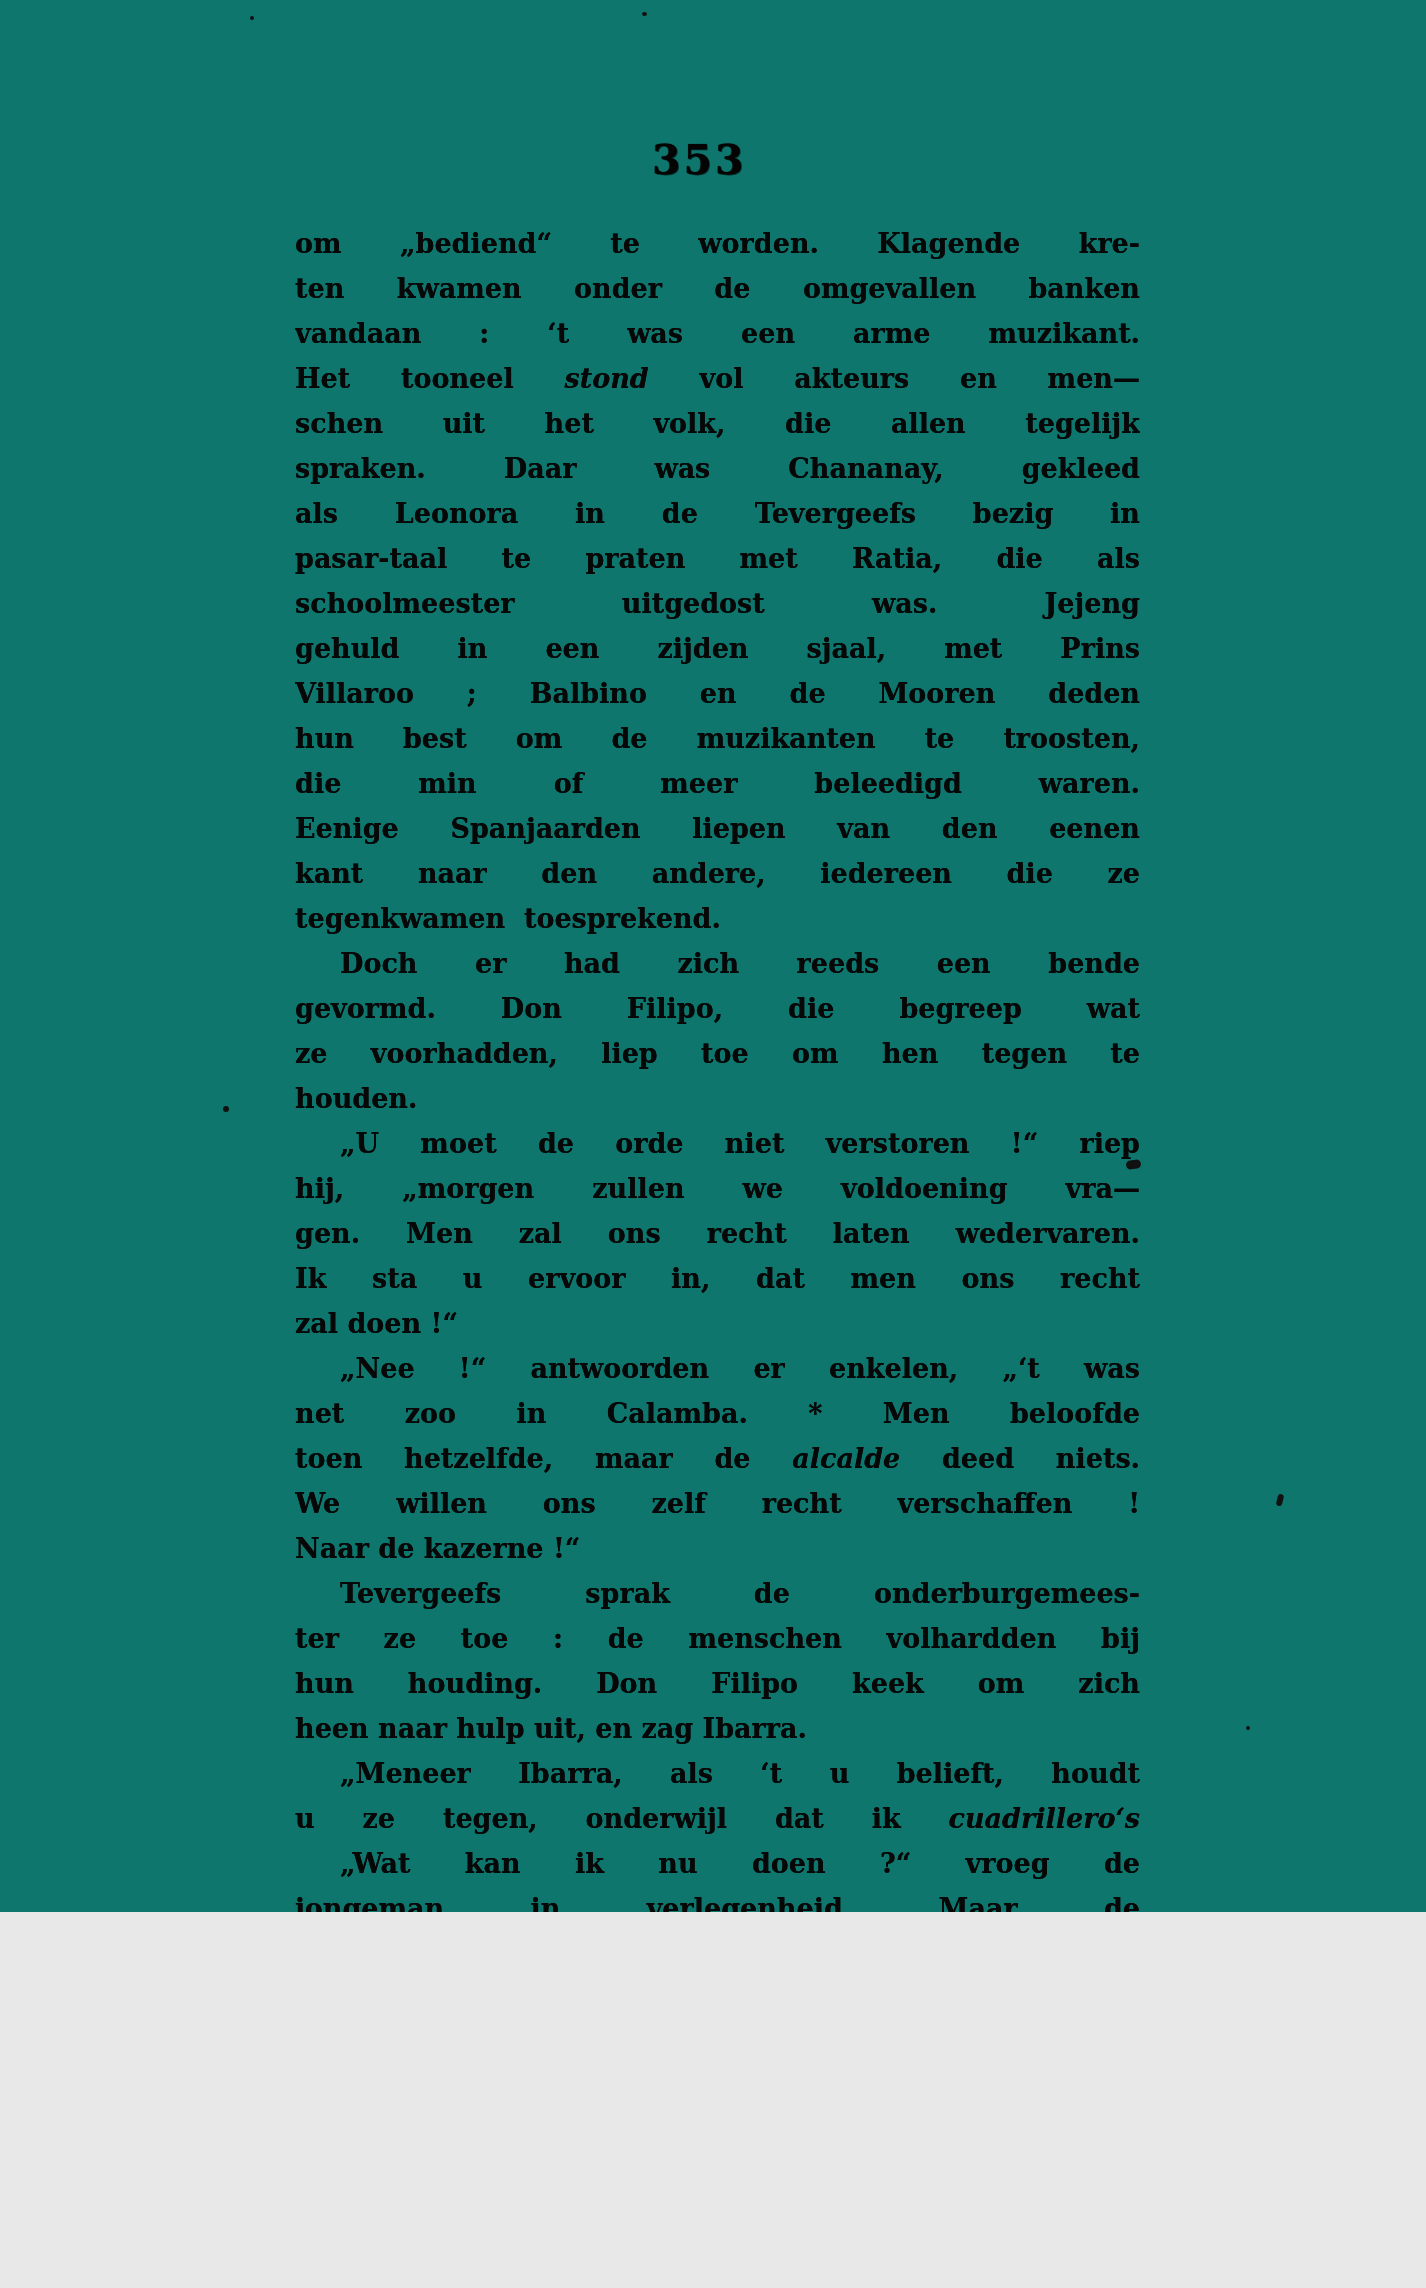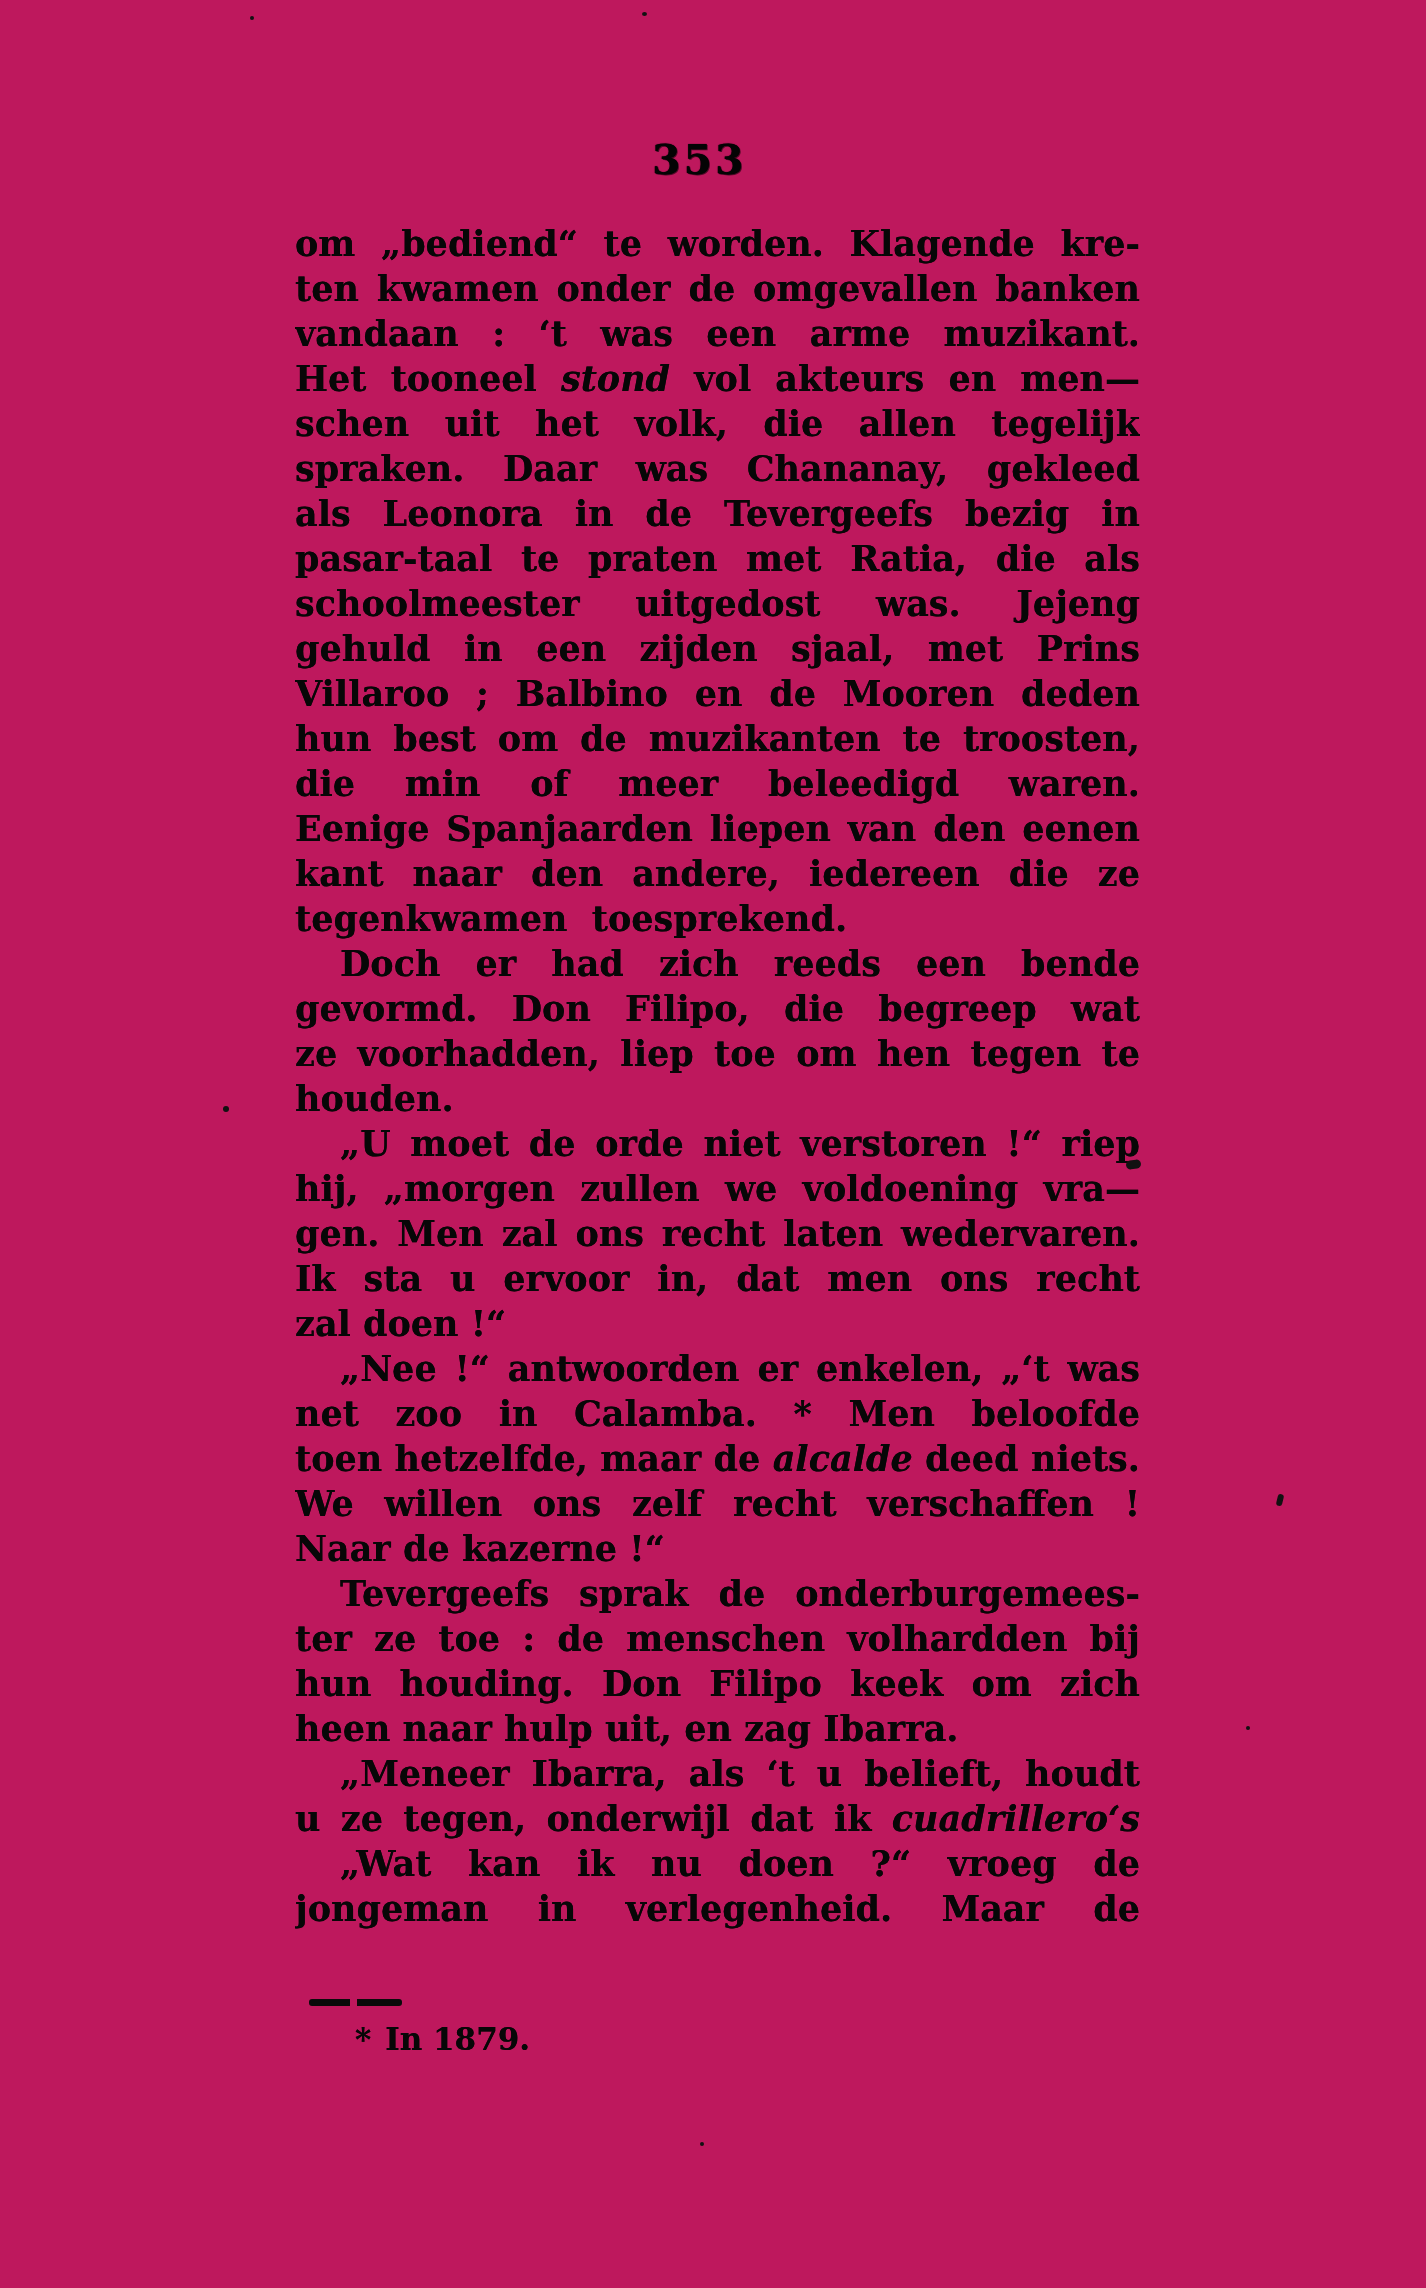--- a/index.html
+++ b/index.html
@@ -3,22 +3,22 @@
 <meta charset="utf-8">
 <style>
   html, body {
     margin: 0;
     padding: 0;
     background: #e8e8e8;
   }
   .scan-page {
     position: relative;
     width: 1426px;
-    height: 2288px;
-    background: #be185d;
+    height: 1912px;
+    background: #0f766e;
     overflow: hidden;
     font-family: "DejaVu Serif", serif;
     color: #060606;
   }
   .page-number {
     position: absolute;
     top: 136px;
     left: 652px;
     width: 90px;
     text-align: center;
@@ -26,21 +26,21 @@
     font-weight: 700;
     letter-spacing: 3px;
     color: #040404;
     text-shadow: 0 0 1px #000, 1px 1px 0 rgba(0,0,0,0.55);
   }
   .body-text {
     position: absolute;
     left: 295px;
     top: 221px;
     width: 845px;
-    font-size: 35px;
+    font-size: 27px;
     font-weight: 700;
     line-height: 45px;
     color: #070707;
     text-shadow: 0 0 0.6px rgba(0,0,0,0.8);
   }
   .line {
     height: 45px;
     overflow: hidden;
     text-align: justify;
     text-align-last: justify;

